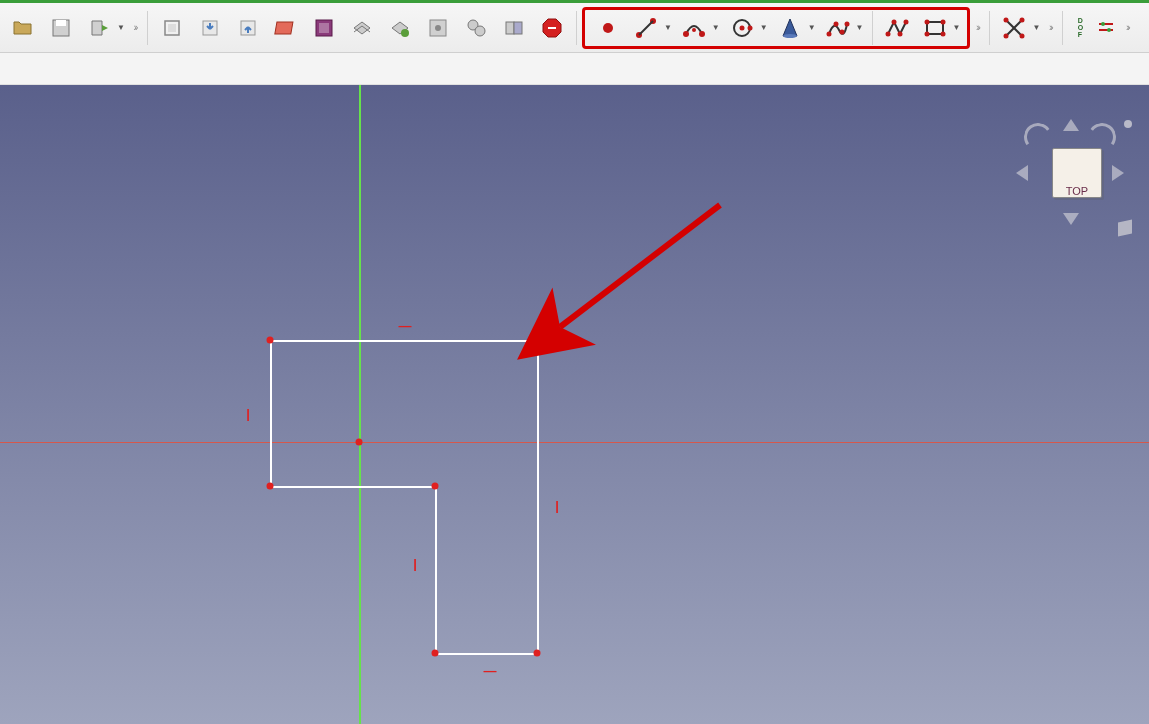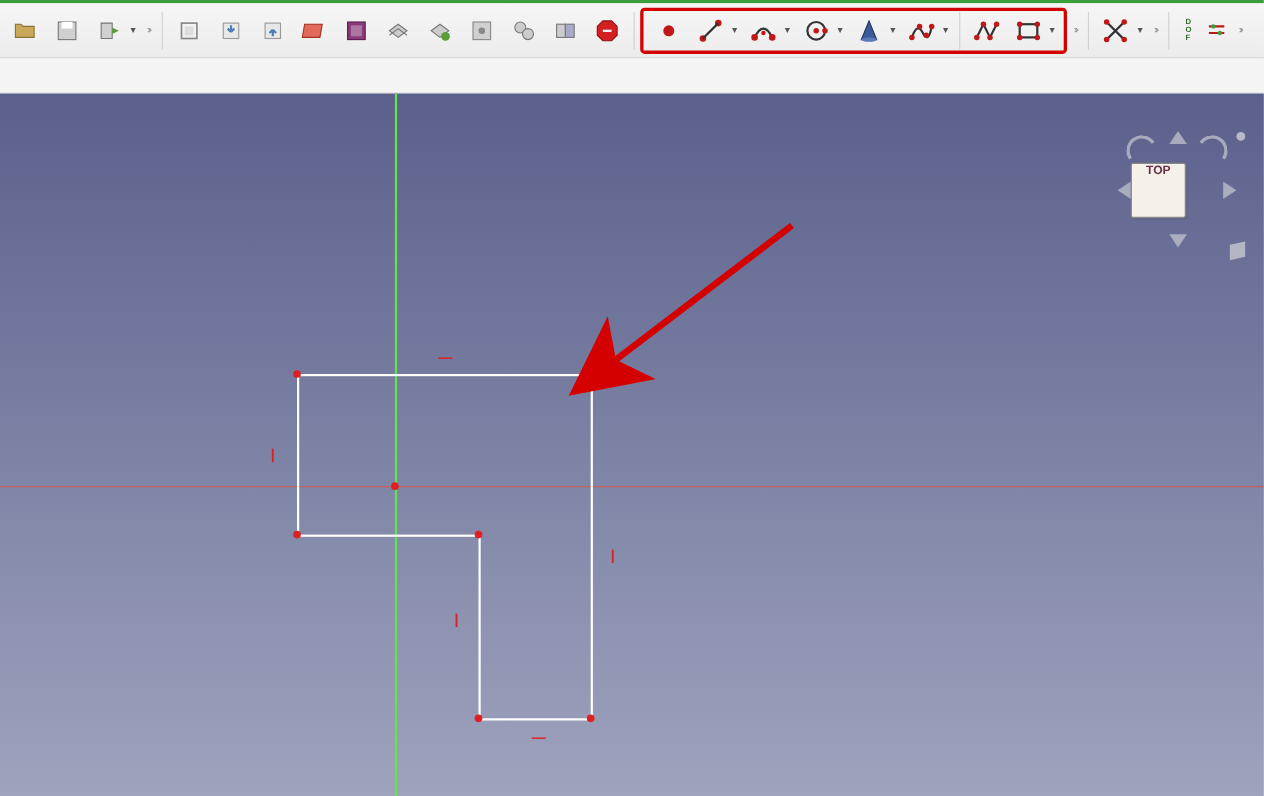--- a/index.html
+++ b/index.html
@@ -119,32 +119,32 @@
   }
   .nav-cube {
     position: absolute;
     top: 20px;
     right: 15px;
     width: 130px;
     height: 130px;
   }
   .nav-cube .cube-face {
     position: absolute;
-    left: 24px;
+    left: 48px;
     top: 43px;
     width: 48px;
     height: 48px;
     background: #f5f0e8;
     border: 1px solid #888;
     border-radius: 2px;
     display: flex;
-    align-items: flex-start;
+    align-items: flex-end;
     justify-content: center;
     font-size: 11px;
-    font-weight: bold;
+    font-weight: normal;
     color: #6a2e4a;
     box-shadow: 2px 2px 0 rgba(90,90,90,0.25);
   }
   .nav-tri {
     position: absolute;
     width: 0; height: 0;
     border-style: solid;
     opacity: 0.65;
     cursor: pointer;
   }

